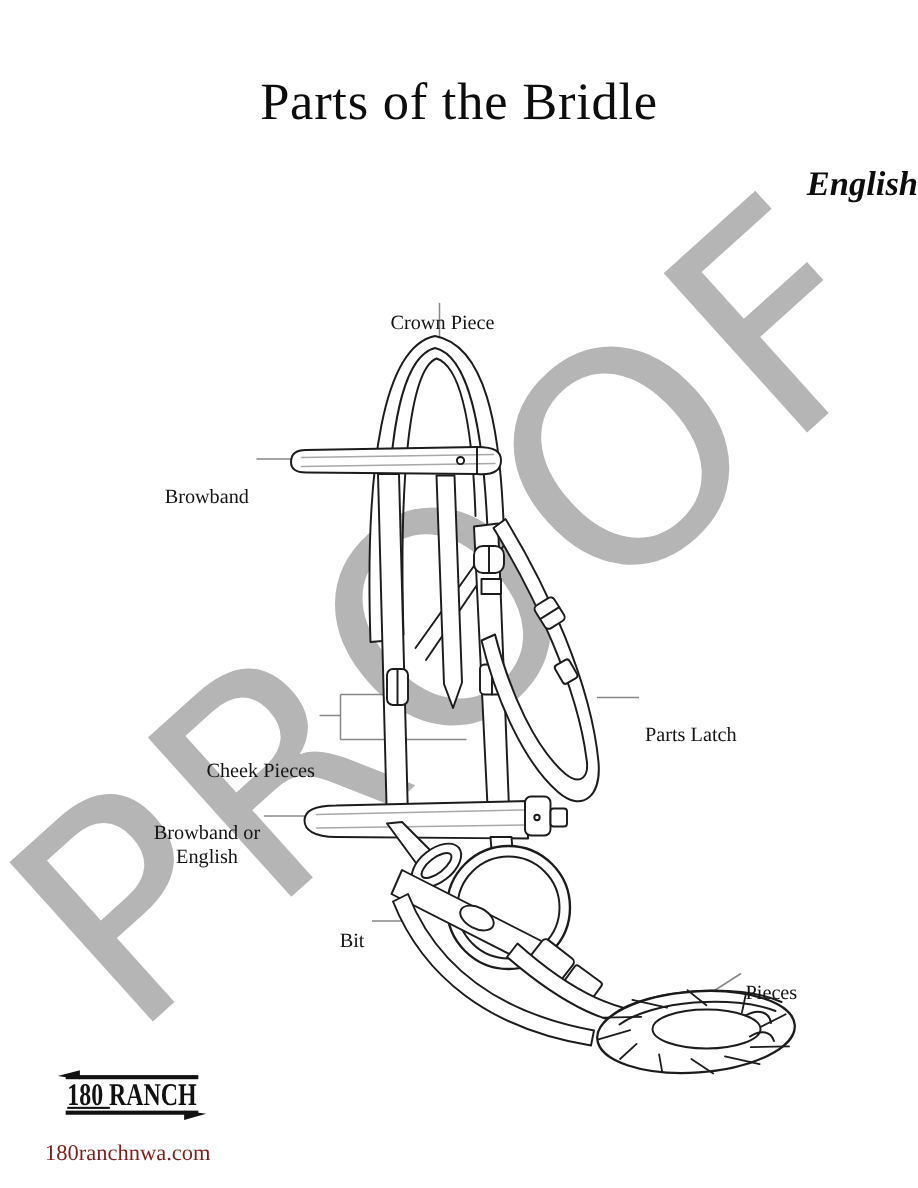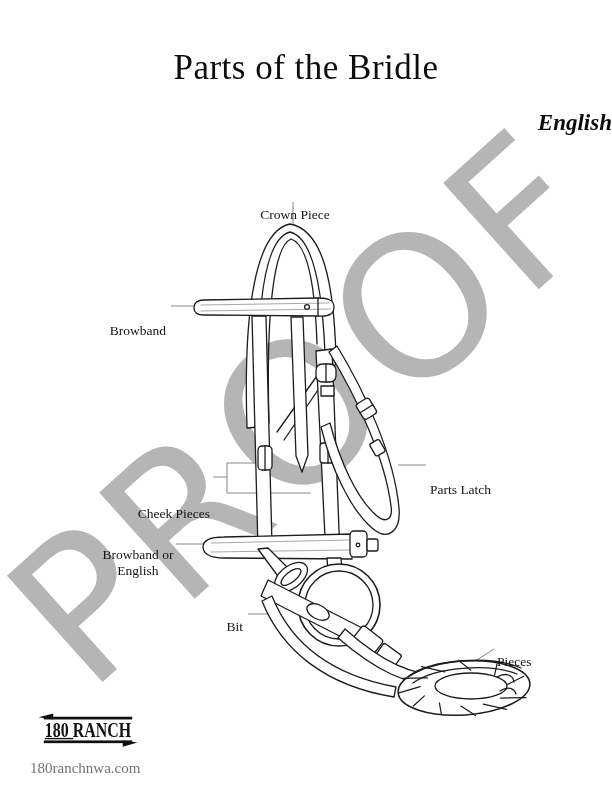--- a/index.html
+++ b/index.html
@@ -25,21 +25,21 @@
   }
   .art{position:absolute;left:0;top:0;z-index:2;}
   .lbl{
     position:absolute;z-index:3;font-size:13.5px;line-height:16px;color:#141414;
     white-space:nowrap;
     margin-top:24px;
   }
   .lbl.center{transform:translateX(-50%);text-align:center;}
   .lbl.right{transform:translateX(-100%);text-align:left;}
   .footer{position:absolute;left:30px;top:712px;z-index:3;text-align:right;}
-  .site{font-size:15px;color:#737373;margin-top:4px;}
+  .site{font-size:15px;color:#7f1d1d;margin-top:4px;}
 </style>
 </head>
 <body>
 
 <div class="page">
 
   <div class="title">Parts of the Bridle</div>
   <div class="subtitle">English</div>
 
   <div class="watermark">PROOF</div>

